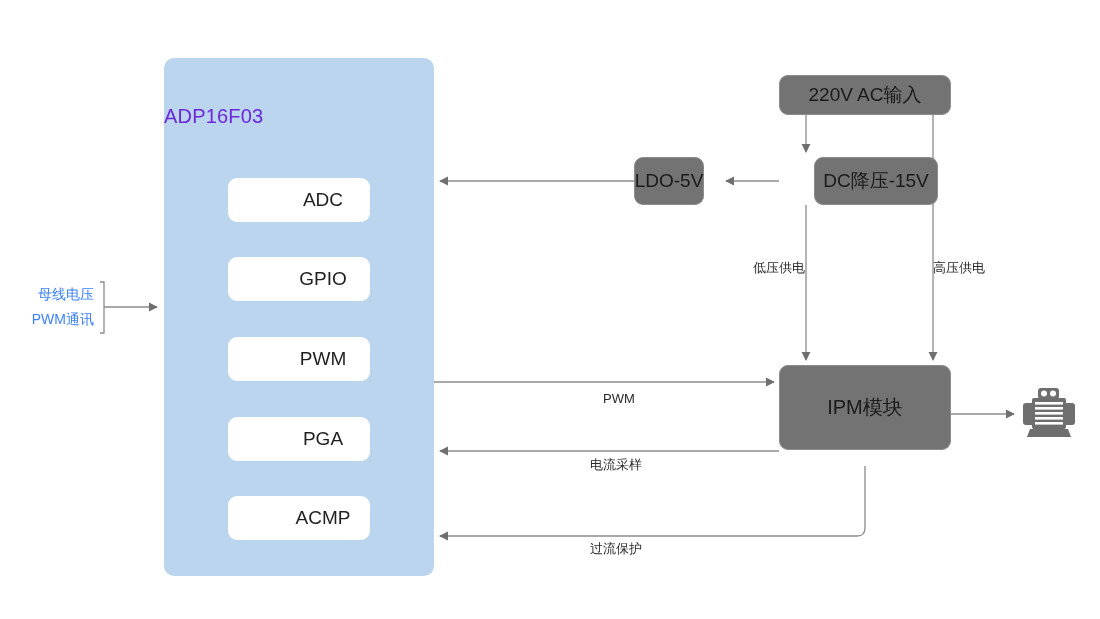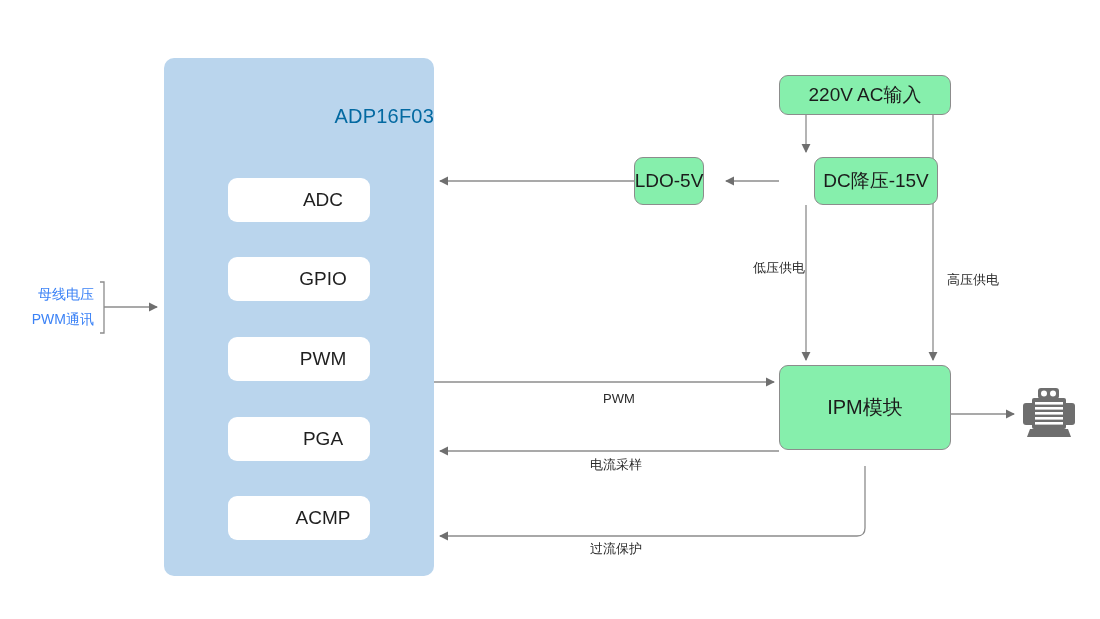--- a/index.html
+++ b/index.html
@@ -35,23 +35,23 @@
     height: 518px;
     background: #bad5ed;
     border-radius: 10px;
     box-sizing: border-box;
   }
   .mcu-title {
     position: absolute;
     left: 164px;
     top: 105px;
     width: 270px;
-    text-align: right;
+    text-align: left;
     font-size: 20px;
-    color: #0369a1;
+    color: #6d28d9;
     letter-spacing: 0.2px;
   }
   
   .periph {
     position: absolute;
     left: 228px;
     width: 142px;
     height: 44px;
     background: #ffffff;
     border-radius: 9px;
@@ -59,21 +59,21 @@
     align-items: center;
     justify-content: center;
     font-size: 19px;
     color: #1f1f1f;
     box-sizing: border-box;
     padding-left: 48px;
   }
   
   .obox {
     position: absolute;
-    background: #86efac;
+    background: #737373;
     border: 1.2px solid #8c8c8c;
     border-radius: 9px;
     display: flex;
     align-items: center;
     justify-content: center;
     box-sizing: border-box;
     color: #1b1b1b;
     white-space: nowrap;
   }
   #box-ac-input   { left: 779px; top: 75px;  width: 172px; height: 40px; font-size: 19px; }
@@ -81,21 +81,21 @@
   #box-ldo        { left: 634px; top: 157px; width: 70px;  height: 48px; font-size: 19px; }
   #box-ipm        { left: 779px; top: 365px; width: 172px; height: 85px; font-size: 20px; }
   
   .elabel {
     position: absolute;
     font-size: 13px;
     color: #2a2a2a;
     white-space: nowrap;
   }
   #lbl-low-power   { left: 753px; top: 259px; }
-  #lbl-high-power  { left: 933px; top: 271px; margin-left: 14px; }
+  #lbl-high-power  { left: 933px; top: 259px; }
   #lbl-pwm-line    { left: 603px; top: 391px; }
   #lbl-current     { left: 590px; top: 456px; }
   #lbl-ocp         { left: 590px; top: 540px; }
   
   .in-label {
     position: absolute;
     font-size: 14px;
     color: #3b82f6;
     white-space: nowrap;
     text-align: right;

